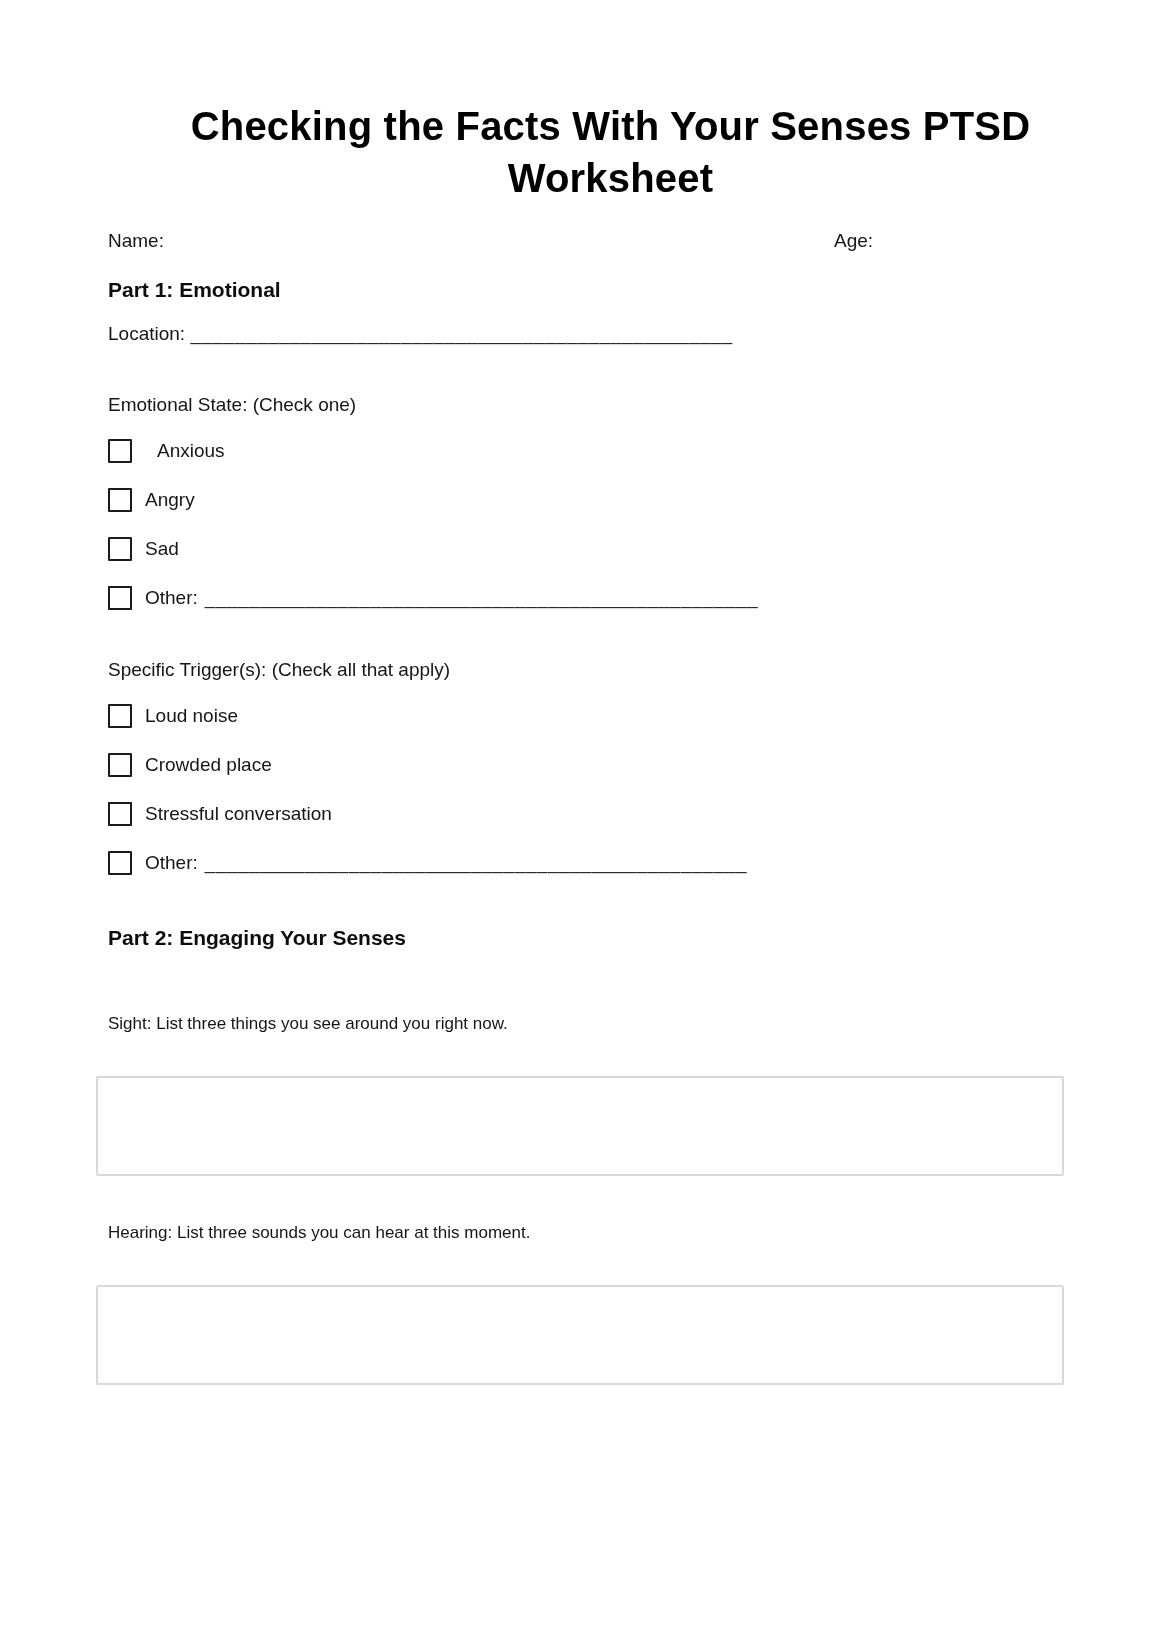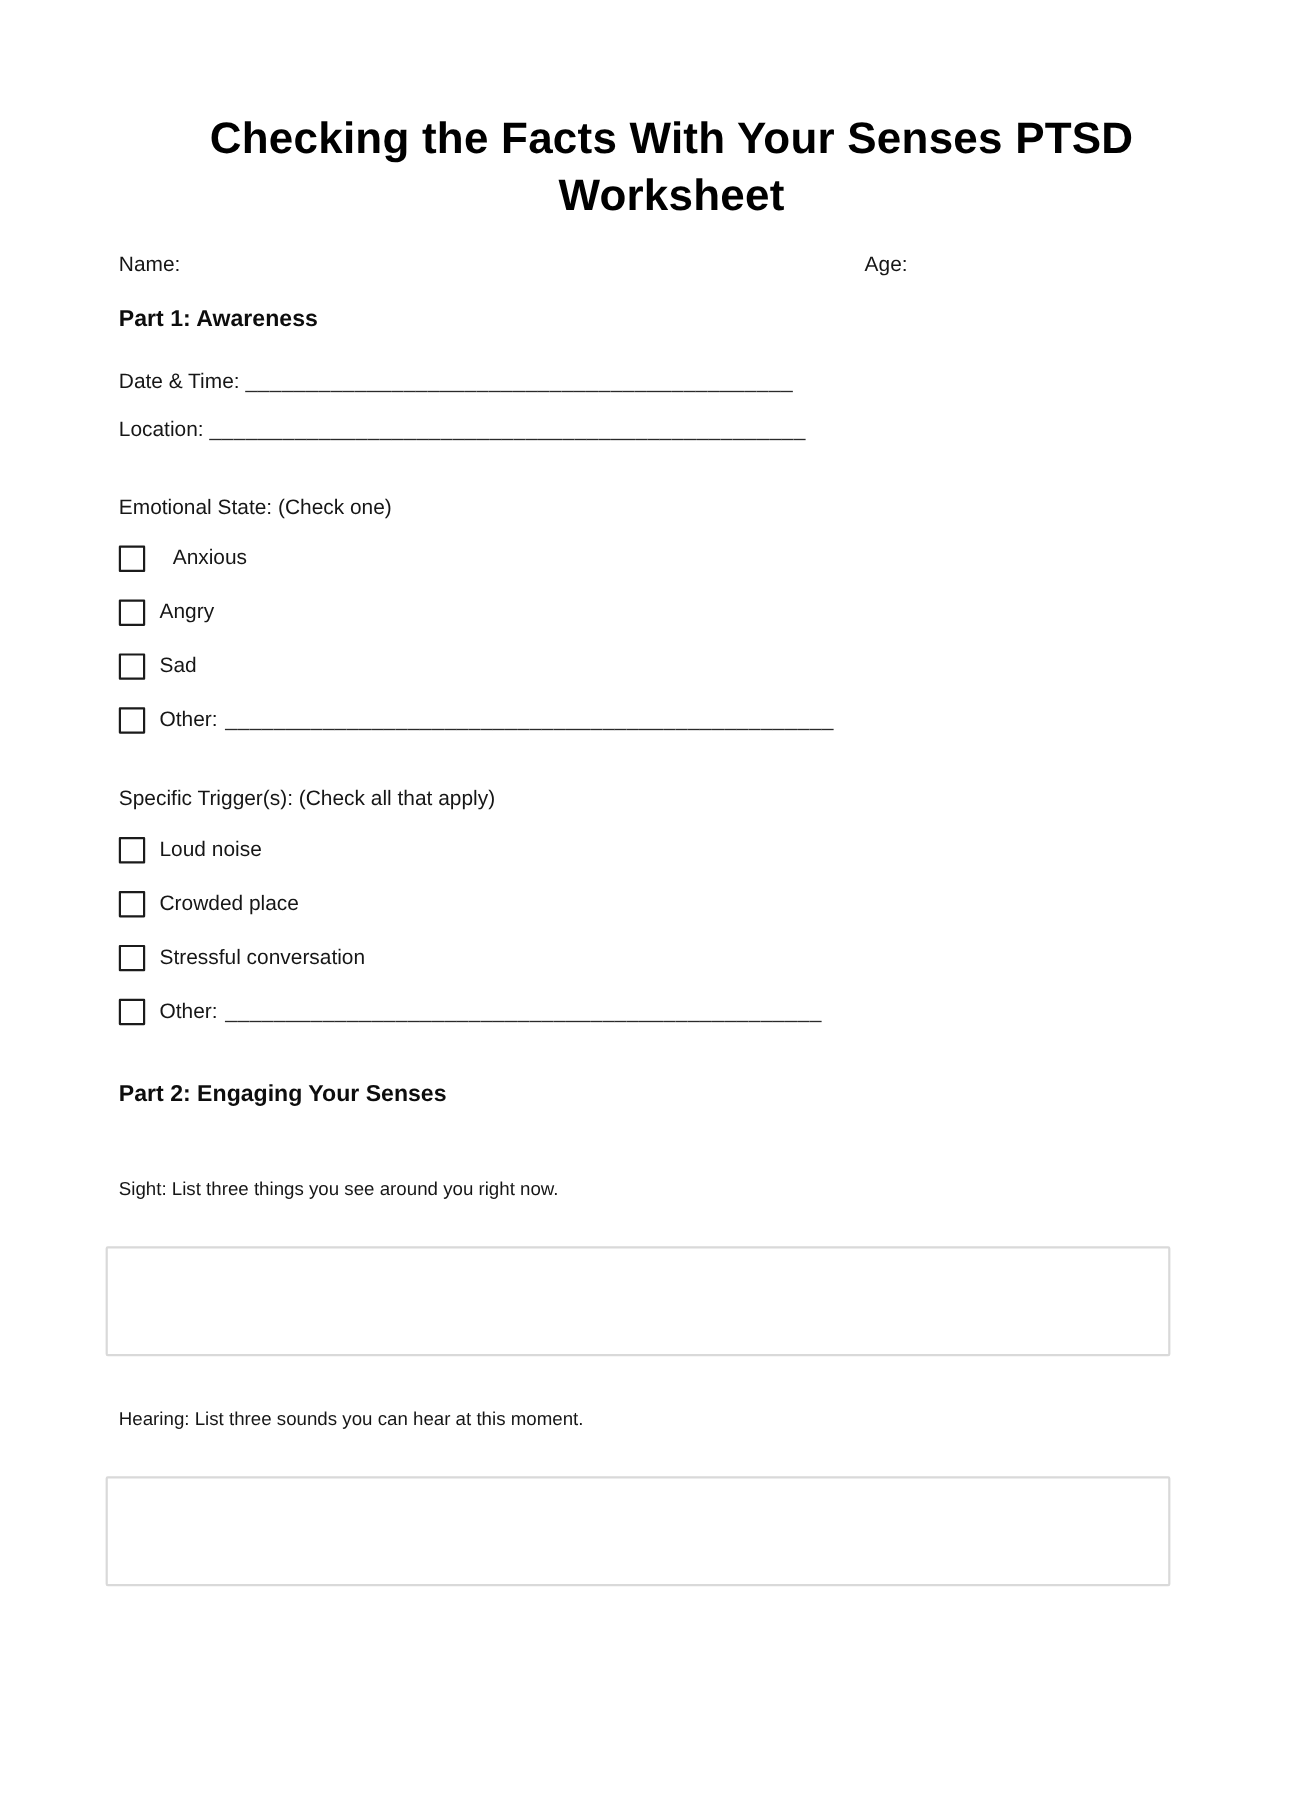--- a/index.html
+++ b/index.html
@@ -23,21 +23,21 @@
     color:#000000;
     letter-spacing:0.2px;
   }
   .name-age-row{
     position:relative;
     margin-top:24px;
     height:26px;
     font-size:19px;
     line-height:26px;
   }
-  .age-label{position:absolute;left:678px;top:0;}
+  .age-label{position:absolute;left:726px;top:0;}
   .section-heading{
     margin:0;
     font-size:21px;
     line-height:28px;
     font-weight:bold;
     color:#0d0d0d;
   }
   .h-part1{margin-top:22px;}
   .h-part2{margin-top:48px;}
   .field-row{
@@ -102,26 +102,22 @@
 
 <div class="page">
 
   <h1 class="title">Checking the Facts With Your Senses PTSD Worksheet</h1>
 
   <div class="name-age-row">
     <span>Name:</span>
     <span class="age-label">Age:</span>
   </div>
 
-  <h2 class="section-heading h-part1">Part 1: Awareness</h2>
+  <h2 class="section-heading h-part1">Part 1: Emotional</h2>
 
-  <div class="field-row row-datetime">
-    <span>Date &amp; Time:</span>
-    <span class="blank">_____________________________________________</span>
-  </div>
 
   <div class="field-row row-location">
     <span>Location:</span>
     <span class="blank">_________________________________________________</span>
   </div>
 
   <div class="group-label">Emotional State: (Check one)</div>
 
   <div class="cb-row first">
     <span class="checkbox"></span>

